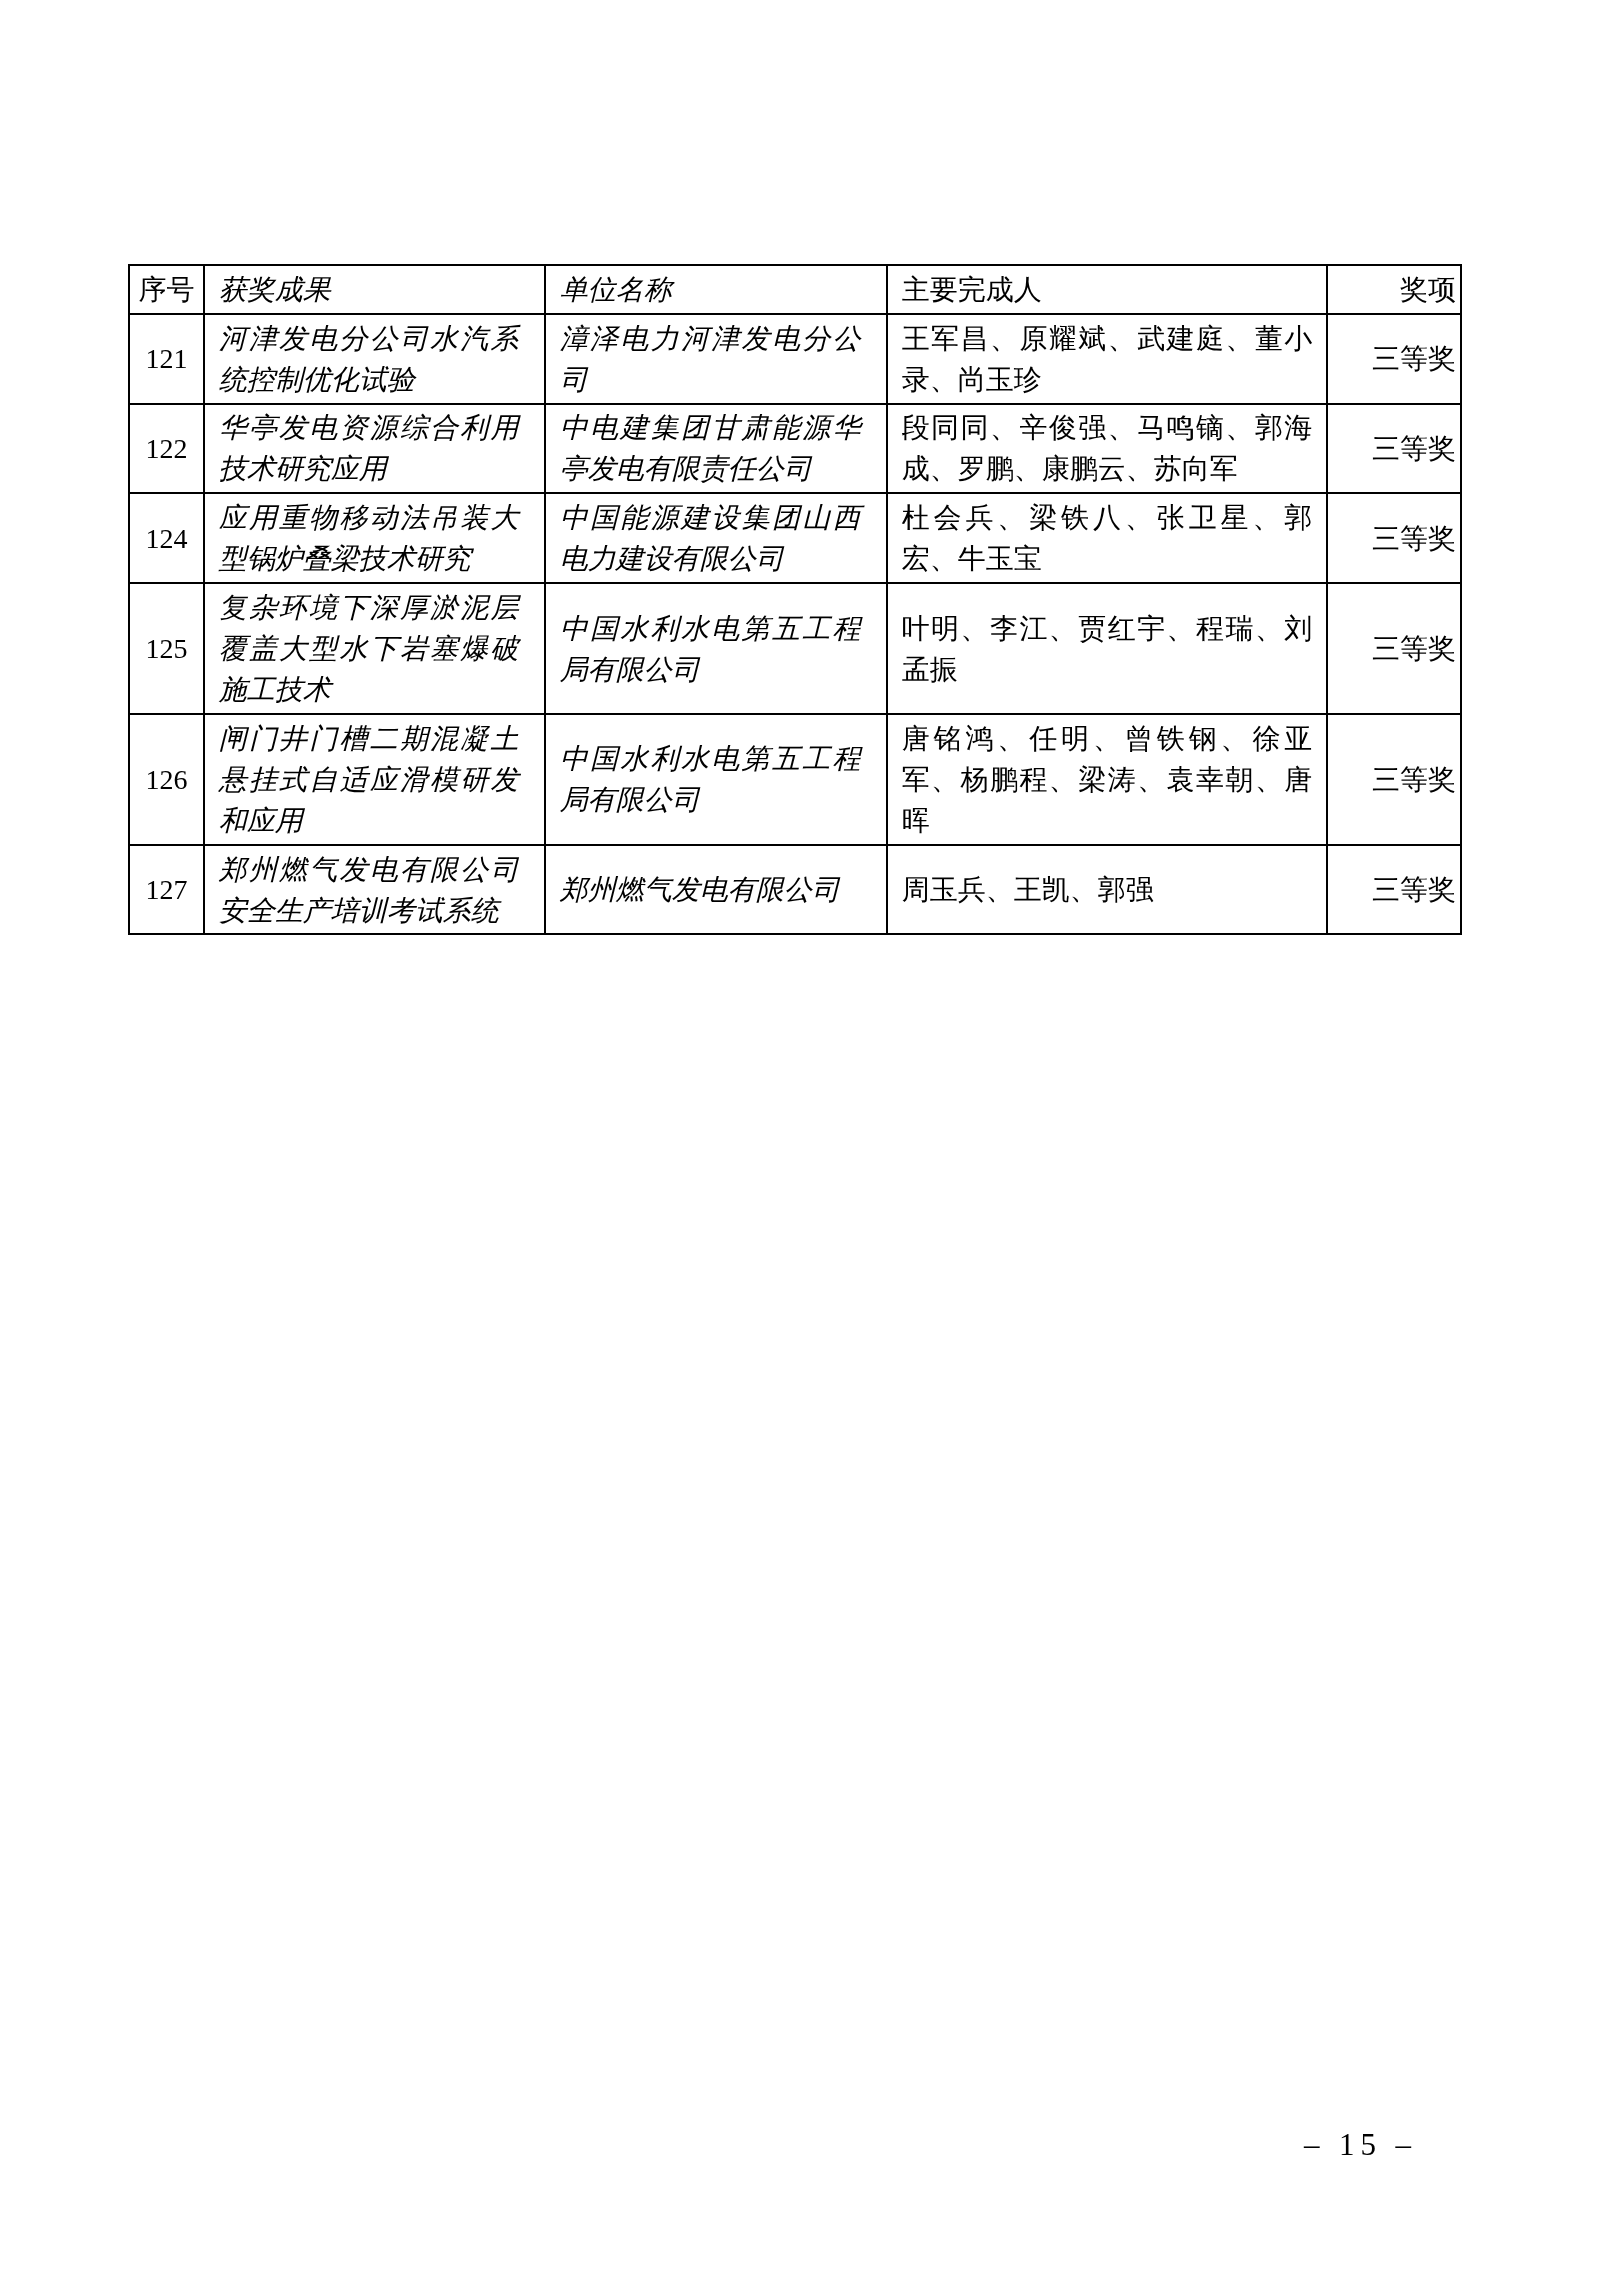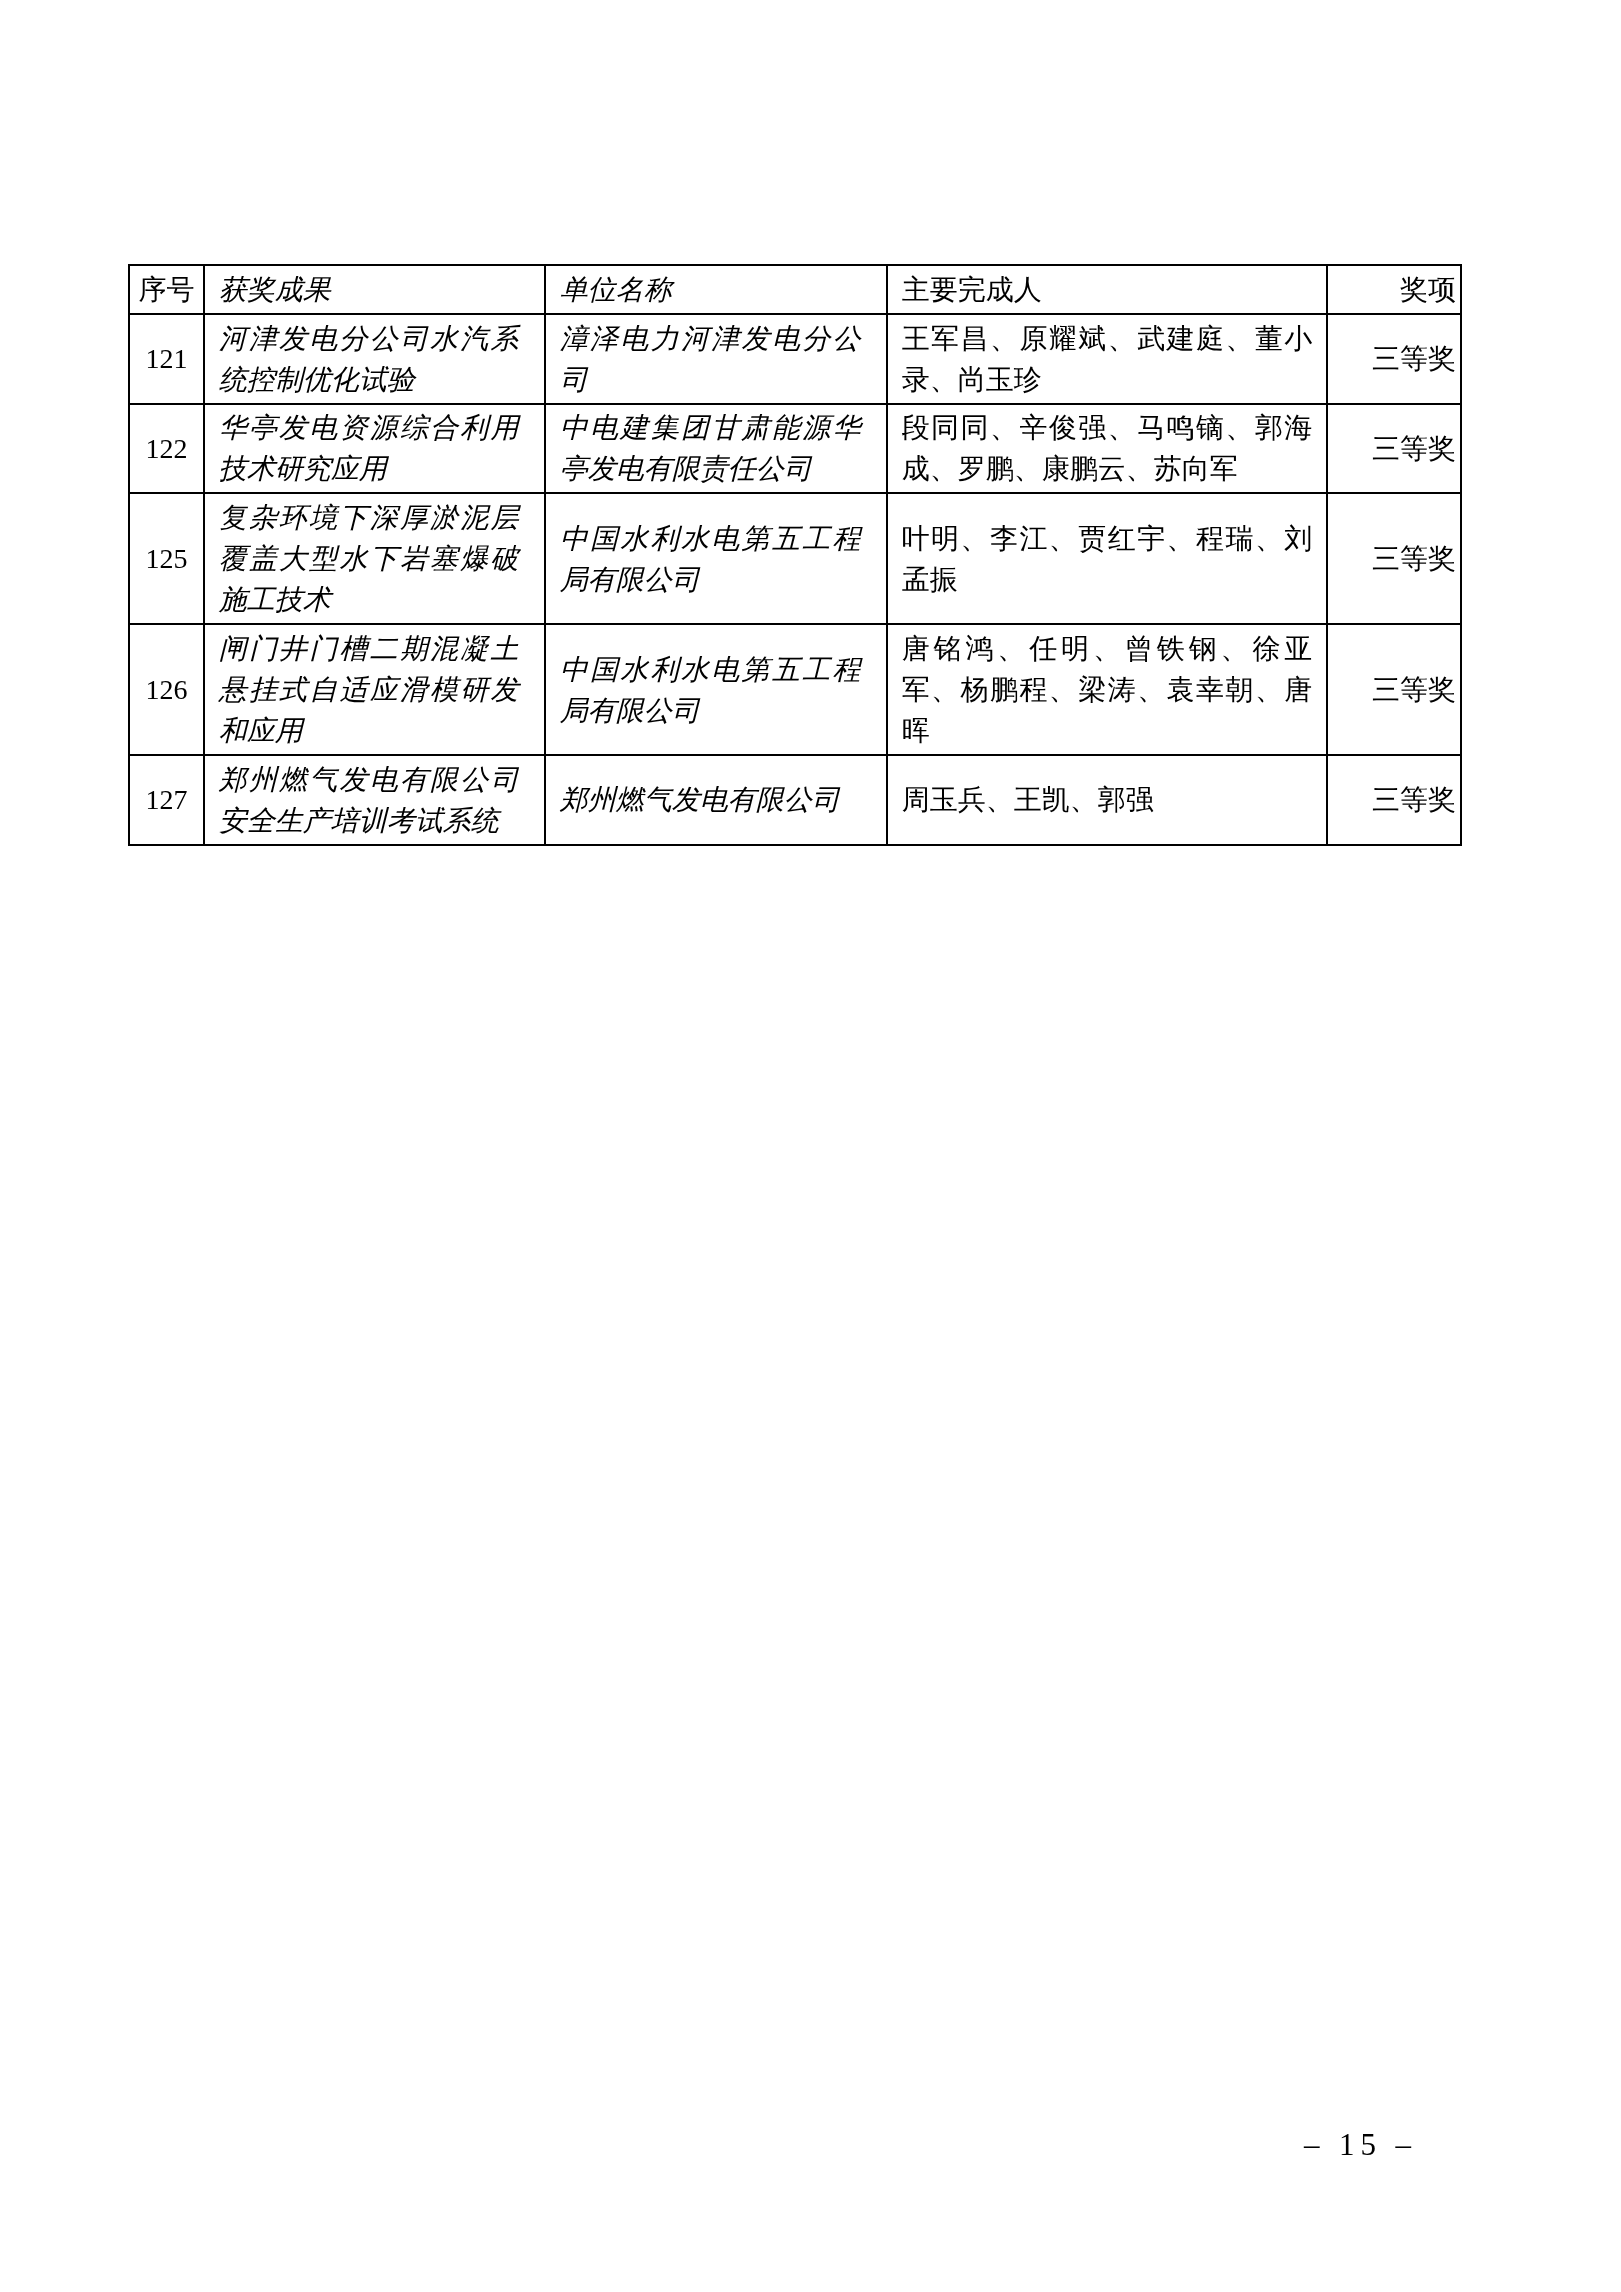--- a/index.html
+++ b/index.html
@@ -100,20 +100,27 @@
         <td class="cell-award">三等奖</td>
       </tr>
       <tr>
         <td class="cell-index">122</td>
         <td class="cell-achievement">华亭发电资源综合利用技术研究应用</td>
         <td class="cell-organization">中电建集团甘肃能源华亭发电有限责任公司</td>
         <td class="cell-contributors">段同同、辛俊强、马鸣镝、郭海成、罗鹏、康鹏云、苏向军</td>
         <td class="cell-award">三等奖</td>
       </tr>
       <tr>
+        <td class="cell-index">124</td>
+        <td class="cell-achievement">应用重物移动法吊装大型锅炉叠梁技术研究</td>
+        <td class="cell-organization">中国能源建设集团山西电力建设有限公司</td>
+        <td class="cell-contributors">杜会兵、梁铁八、张卫星、郭宏、牛玉宝</td>
+        <td class="cell-award">三等奖</td>
+      </tr>
+      <tr>
         <td class="cell-index">125</td>
         <td class="cell-achievement">复杂环境下深厚淤泥层覆盖大型水下岩塞爆破施工技术</td>
         <td class="cell-organization">中国水利水电第五工程局有限公司</td>
         <td class="cell-contributors">叶明、李江、贾红宇、程瑞、刘孟振</td>
         <td class="cell-award">三等奖</td>
       </tr>
       <tr>
         <td class="cell-index">126</td>
         <td class="cell-achievement">闸门井门槽二期混凝土悬挂式自适应滑模研发和应用</td>
         <td class="cell-organization">中国水利水电第五工程局有限公司</td>

